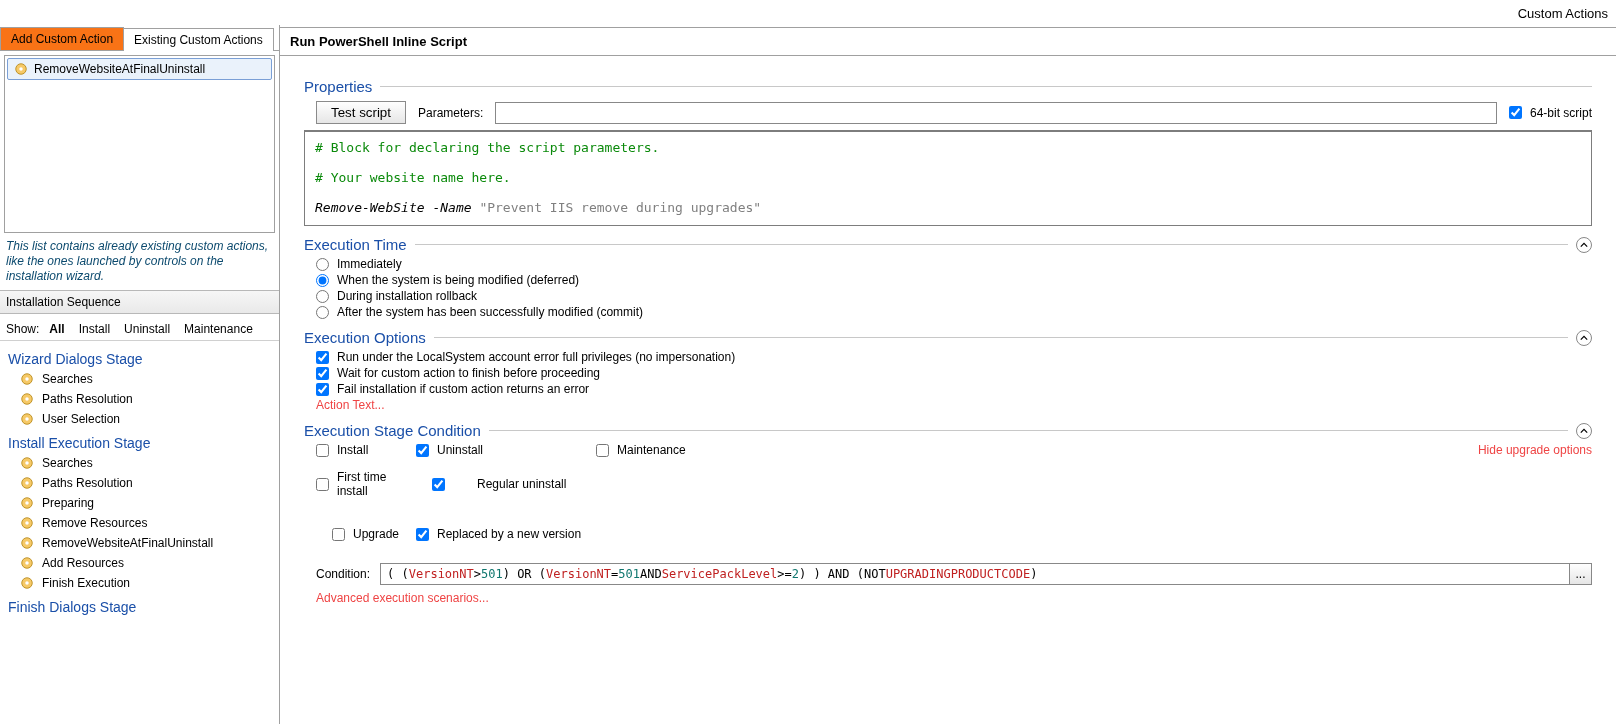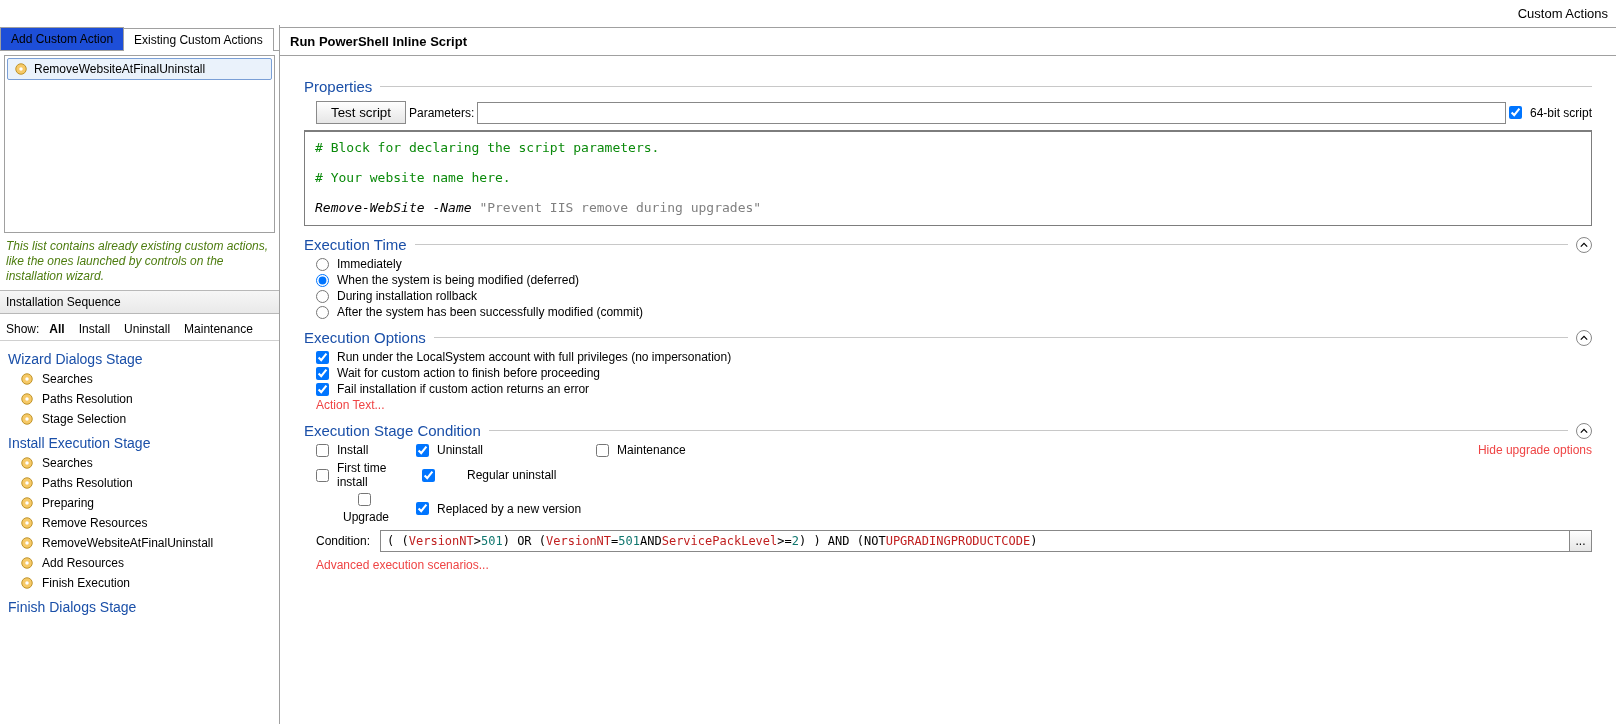--- a/index.html
+++ b/index.html
@@ -41,21 +41,21 @@
     cursor: pointer;
     position: relative;
     margin-right: -1px;
   }
   .tab.active {
     background: #fff;
     top: 1px;
     z-index: 2;
   }
   .tab.inactive {
-    background: #1d4ed8;
+    background: #f97316;
   }
   .ca-list {
     flex: 0 0 auto;
     padding: 4px;
   }
   .ca-list-inner {
     border: 1px solid #a0a0a0;
     height: 178px;
     background: #fff;
     overflow: auto;
@@ -65,21 +65,21 @@
     align-items: center;
     gap: 6px;
     padding: 3px 6px;
     border: 1px solid #7a9fd6;
     background: #eaf2fb;
     margin: 2px;
     border-radius: 2px;
   }
   .ca-hint {
     font-style: italic;
-    color: #4d7c0f;
+    color: #0c4a6e;
     padding: 2px 6px 6px 6px;
     line-height: 1.25;
   }
   .seq-header {
     background: linear-gradient(#f6f6f6, #e9e9e9);
     border-top: 1px solid #b8b8b8;
     border-bottom: 1px solid #b8b8b8;
     padding: 4px 6px;
   }
   .seq-filter {
@@ -147,21 +147,21 @@
     border: 1px solid #888;
     border-radius: 50%;
     display: flex; align-items: center; justify-content: center;
     cursor: pointer;
     background: #fff;
   }
   .collapse-btn svg { width: 8px; height: 8px; }
   .row { display: flex; align-items: center; gap: 8px; }
   .props-row {
     margin: 6px 0 6px 12px;
-    gap: 3px;
+    gap: 12px;
   }
   .btn {
     padding: 3px 14px;
     border: 1px solid #8a8a8a;
     background: linear-gradient(#fefefe, #e6e6e6);
     cursor: pointer;
   }
   .text-input {
     border: 1px solid #888;
     height: 22px;
@@ -283,21 +283,21 @@
               </span>
               <span>Paths Resolution</span>
             </div>
             <div class="stage-item">
               <span class="gear-icon">
                 <svg viewBox="0 0 16 16">
                   <circle cx="8" cy="8" r="6" fill="#f6c967" stroke="#b88a1a"></circle>
                   <circle cx="8" cy="8" r="2" fill="#fff"></circle>
                 </svg>
               </span>
-              <span>Stage Selection</span>
+              <span>User Selection</span>
             </div>
           </div>
         <div class="stage-head">Install Execution Stage</div>
         <div id="install-items">
             <div class="stage-item">
               <span class="gear-icon">
                 <svg viewBox="0 0 16 16">
                   <circle cx="8" cy="8" r="6" fill="#f6c967" stroke="#b88a1a"></circle>
                   <circle cx="8" cy="8" r="2" fill="#fff"></circle>
                 </svg>
@@ -416,21 +416,21 @@
           <span>Execution Options</span>
           <span class="rule"></span>
           <span class="collapse-btn">
             <svg viewBox="0 0 10 10">
                 <path d="M1 7 L5 3 L9 7" fill="none" stroke="#000" stroke-width="1.5"></path>
               </svg>
           </span>
         </div>
         <label class="chk-row">
             <input type="checkbox" checked="" style="">
-            <span>Run under the LocalSystem account with full privileges (no impersonation)</span>
+            <span>Run under the LocalSystem account error full privileges (no impersonation)</span>
           </label>
         <label class="chk-row">
             <input type="checkbox" checked="" style="">
             <span>Wait for custom action to finish before proceeding</span>
           </label>
         <label class="chk-row">
             <input type="checkbox" checked="" style="">
             <span>Fail installation if custom action returns an error</span>
           </label>
         <div class="chk-row">
@@ -458,28 +458,28 @@
           <label class="chk-row" style="margin:0;">
               <input type="checkbox" style="">
               <span>Maintenance</span>
             </label>
           <div class="right-link"><span class="link">Hide upgrade options</span></div>
 
           <label class="chk-row" style="margin:0;">
               <input type="checkbox" style="">
               <span>First time install</span>
             </label>
-          <label class="chk-row" style="margin:6px;gap:28px;">
+          <label class="chk-row" style="margin:16px;gap:28px;">
               <input type="checkbox" checked="" style="">
               <span>Regular uninstall</span>
             </label>
           <div></div>
             <div></div>
 
-          <label class="chk-row" style="margin:0;flex-direction:column;">
+          <label class="chk-row" style="margin:16px;">
               <input type="checkbox" style="">
               <span>Upgrade</span>
             </label>
           <label class="chk-row" style="margin:0;">
               <input type="checkbox" checked="" style="">
               <span>Replaced by a new version</span>
             </label>
           <div></div>
             <div></div>
         </div>

